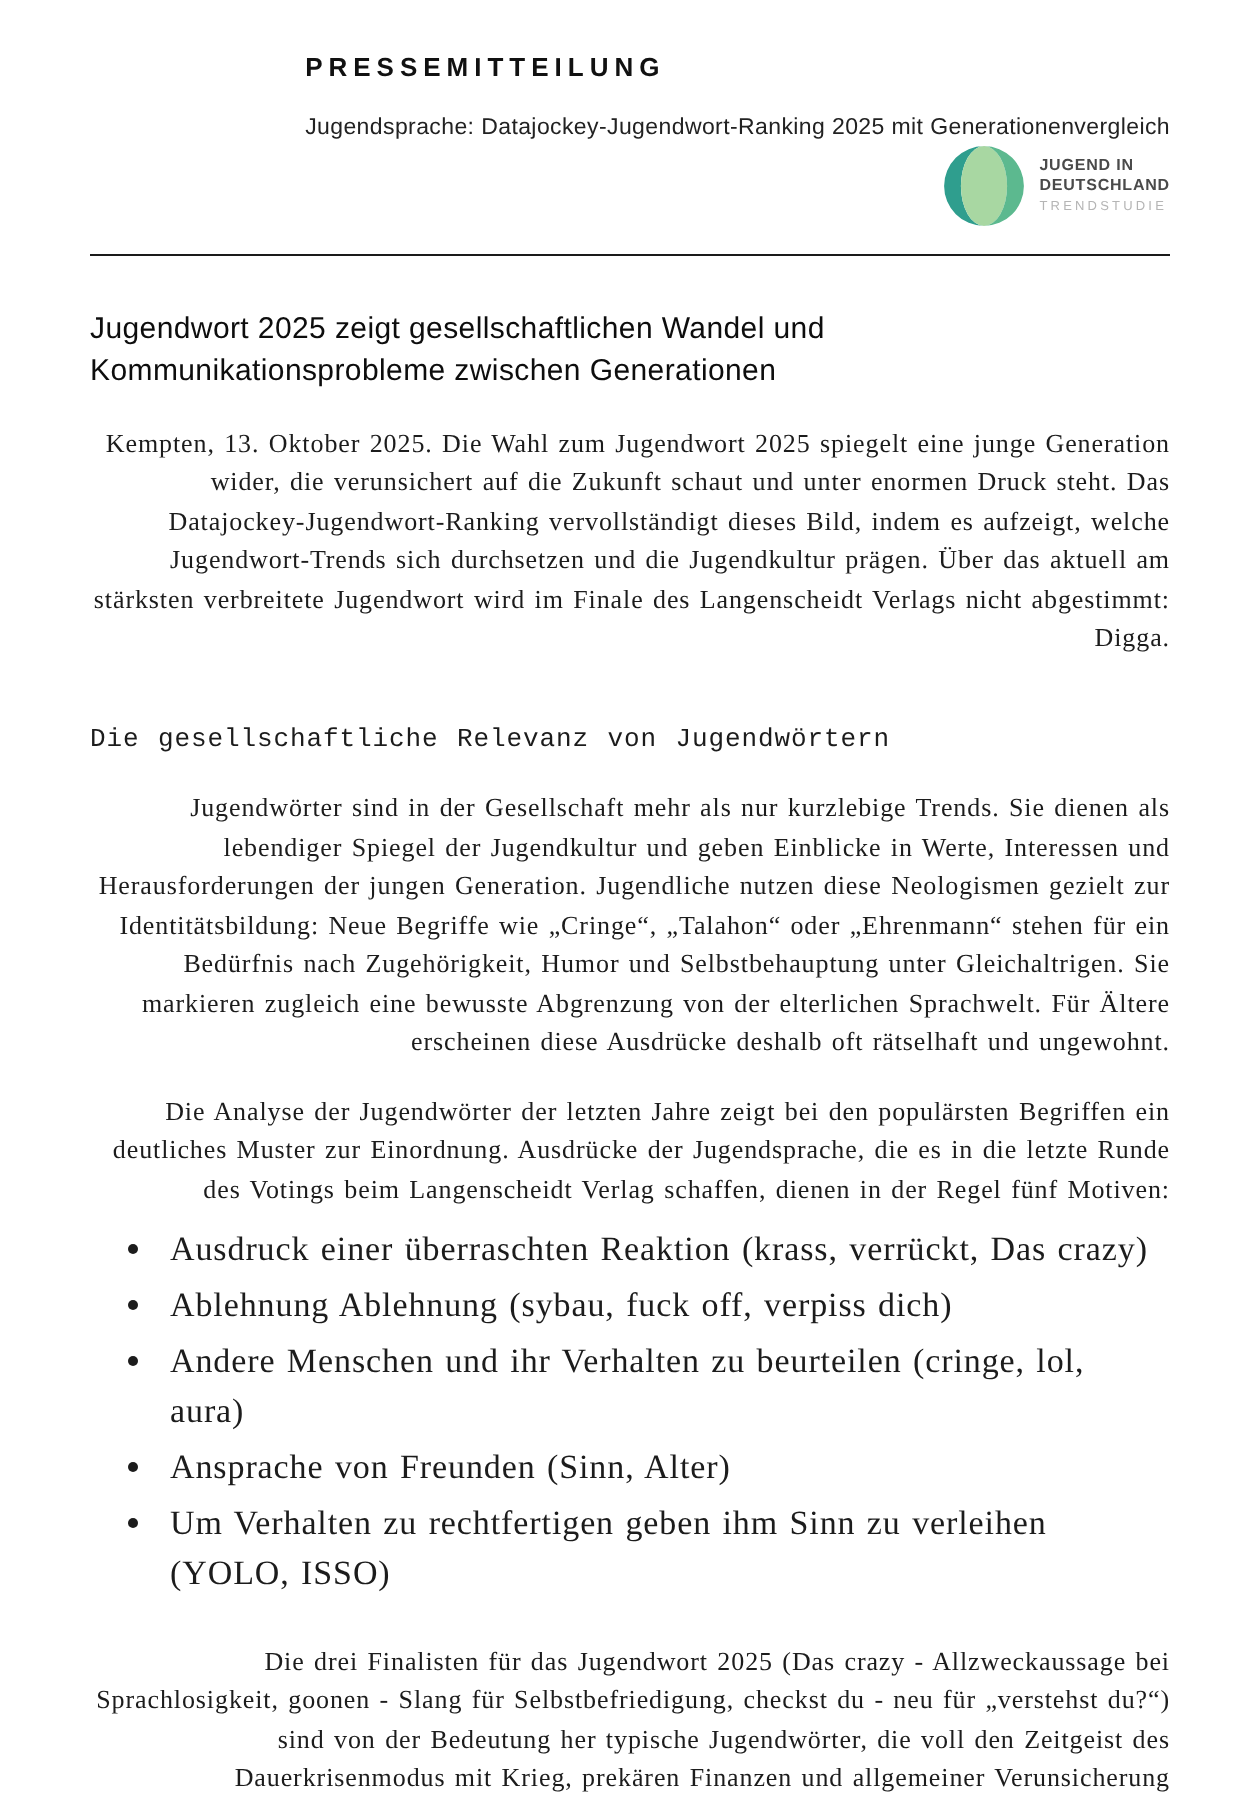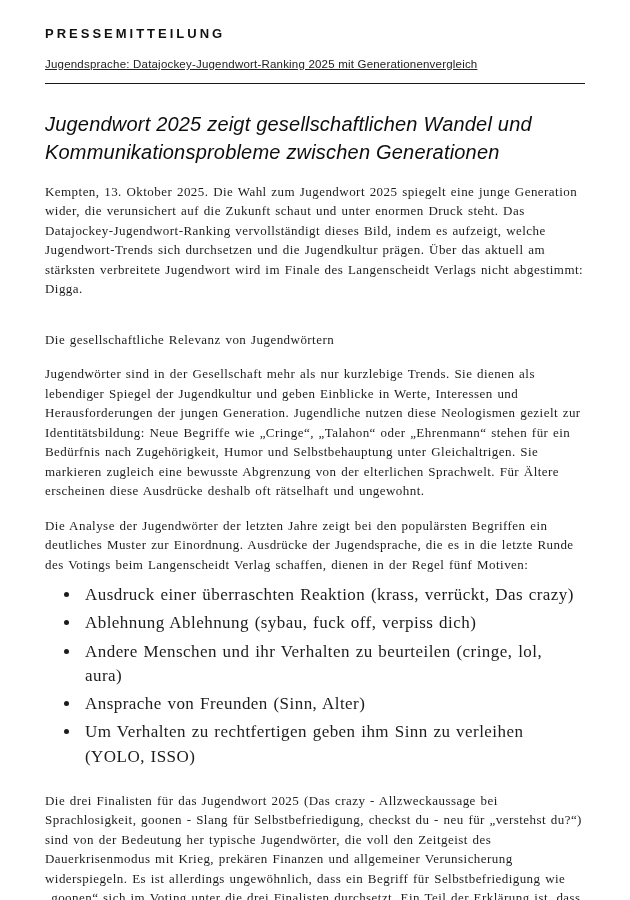--- a/index.html
+++ b/index.html
@@ -18,38 +18,38 @@
     font-family: "Liberation Serif", serif;
     color: #1c1c1c;
     overflow: hidden;
   }
 
   
   .header {
     display: flex;
     justify-content: space-between;
     align-items: flex-end;
+    flex-direction: column;
   }
   .header-left {
     padding-top: 6px;
   }
   .kicker {
     font-family: "Liberation Sans", sans-serif;
     font-size: 13px;
     font-weight: 700;
     letter-spacing: 3px;
     color: #111;
   }
   .subtitle {
     margin-top: 17px;
     font-family: "Liberation Sans", sans-serif;
     font-size: 11.5px;
     letter-spacing: 0.2px;
     color: #222;
-    text-decoration: underline;
   }
   .logo {
     display: flex;
     align-items: center;
     gap: 7px;
     padding-top: 2px;
   }
   .logo-icon svg {
     display: block;
   }
@@ -74,44 +74,45 @@
   .divider {
     border: none;
     border-top: 1.6px solid #1a1a1a;
     margin: 13px 0 0 0;
   }
 
   
   .article-title {
     margin: 26px 0 0 0;
     font-family: "Liberation Sans", sans-serif;
-    font-size: 20px;
+    font-size: 15px;
     font-weight: 400;
     line-height: 1.42;
     letter-spacing: 0.2px;
     color: #0d0d0d;
-    font-style: italic;
   }
   .body-text {
     font-size: 13px;
     line-height: 1.5;
     letter-spacing: 0.45px;
     word-spacing: 1px;
     color: #1c1c1c;
   }
   p.body-text {
     margin: 15px 0 0 0;
+    text-align: right;
   }
   .section-heading {
     margin: 31px 0 0 0;
     font-size: 13px;
     line-height: 1.5;
     letter-spacing: 0.45px;
     word-spacing: 1px;
     color: #1c1c1c;
+    font-family: Liberation Mono, monospace;
   }
   ul.bullets {
     margin: 9px 0 0 0;
     padding: 0 0 0 36px;
     list-style: disc outside;
   }
   ul.bullets li {
     margin: 0 0 3.5px 0;
     padding-left: 4px;
     font-size: 17px;
@@ -127,20 +128,34 @@
 <body>
 
 <div class="page">
 
   <div class="header">
     <div class="header-left">
       <div class="kicker">PRESSEMITTEILUNG</div>
       <div class="subtitle">Jugendsprache: Datajockey-Jugendwort-Ranking 2025 mit Generationenvergleich</div>
     </div>
 
+    <div class="logo">
+      <span class="logo-icon">
+        <svg width="42" height="42" viewBox="0 0 40 40" aria-hidden="true">
+          <path d="M20 1 A19 19 0 0 0 20 39 A11 19 0 0 1 20 1 Z" fill="#2f9e8e"></path>
+          <path d="M20 1 A11 19 0 0 0 20 39 A11 19 0 0 0 20 1 Z" fill="#a8d7a2"></path>
+          <path d="M20 1 A11 19 0 0 1 20 39 A19 19 0 0 0 20 1 Z" fill="#5cb98f"></path>
+        </svg>
+      </span>
+      <span class="logo-text">
+        <div class="l1">JUGEND IN</div>
+        <div class="l2">DEUTSCHLAND</div>
+        <div class="l3">TRENDSTUDIE</div>
+      </span>
+    </div>
   </div>
 
   <hr class="divider">
 
   <h1 class="article-title">Jugendwort 2025 zeigt gesellschaftlichen Wandel und Kommunikationsprobleme zwischen Generationen</h1>
 
   <p class="body-text">Kempten, 13. Oktober 2025. Die Wahl zum Jugendwort 2025 spiegelt eine junge Generation wider, die verunsichert auf die Zukunft schaut und unter enormen Druck steht. Das Datajockey-Jugendwort-Ranking vervollständigt dieses Bild, indem es aufzeigt, welche Jugendwort-Trends sich durchsetzen und die Jugendkultur prägen. Über das aktuell am stärksten verbreitete Jugendwort wird im Finale des Langenscheidt Verlags nicht abgestimmt: Digga.</p>
 
   <div class="section-heading">Die gesellschaftliche Relevanz von Jugendwörtern</div>
 

